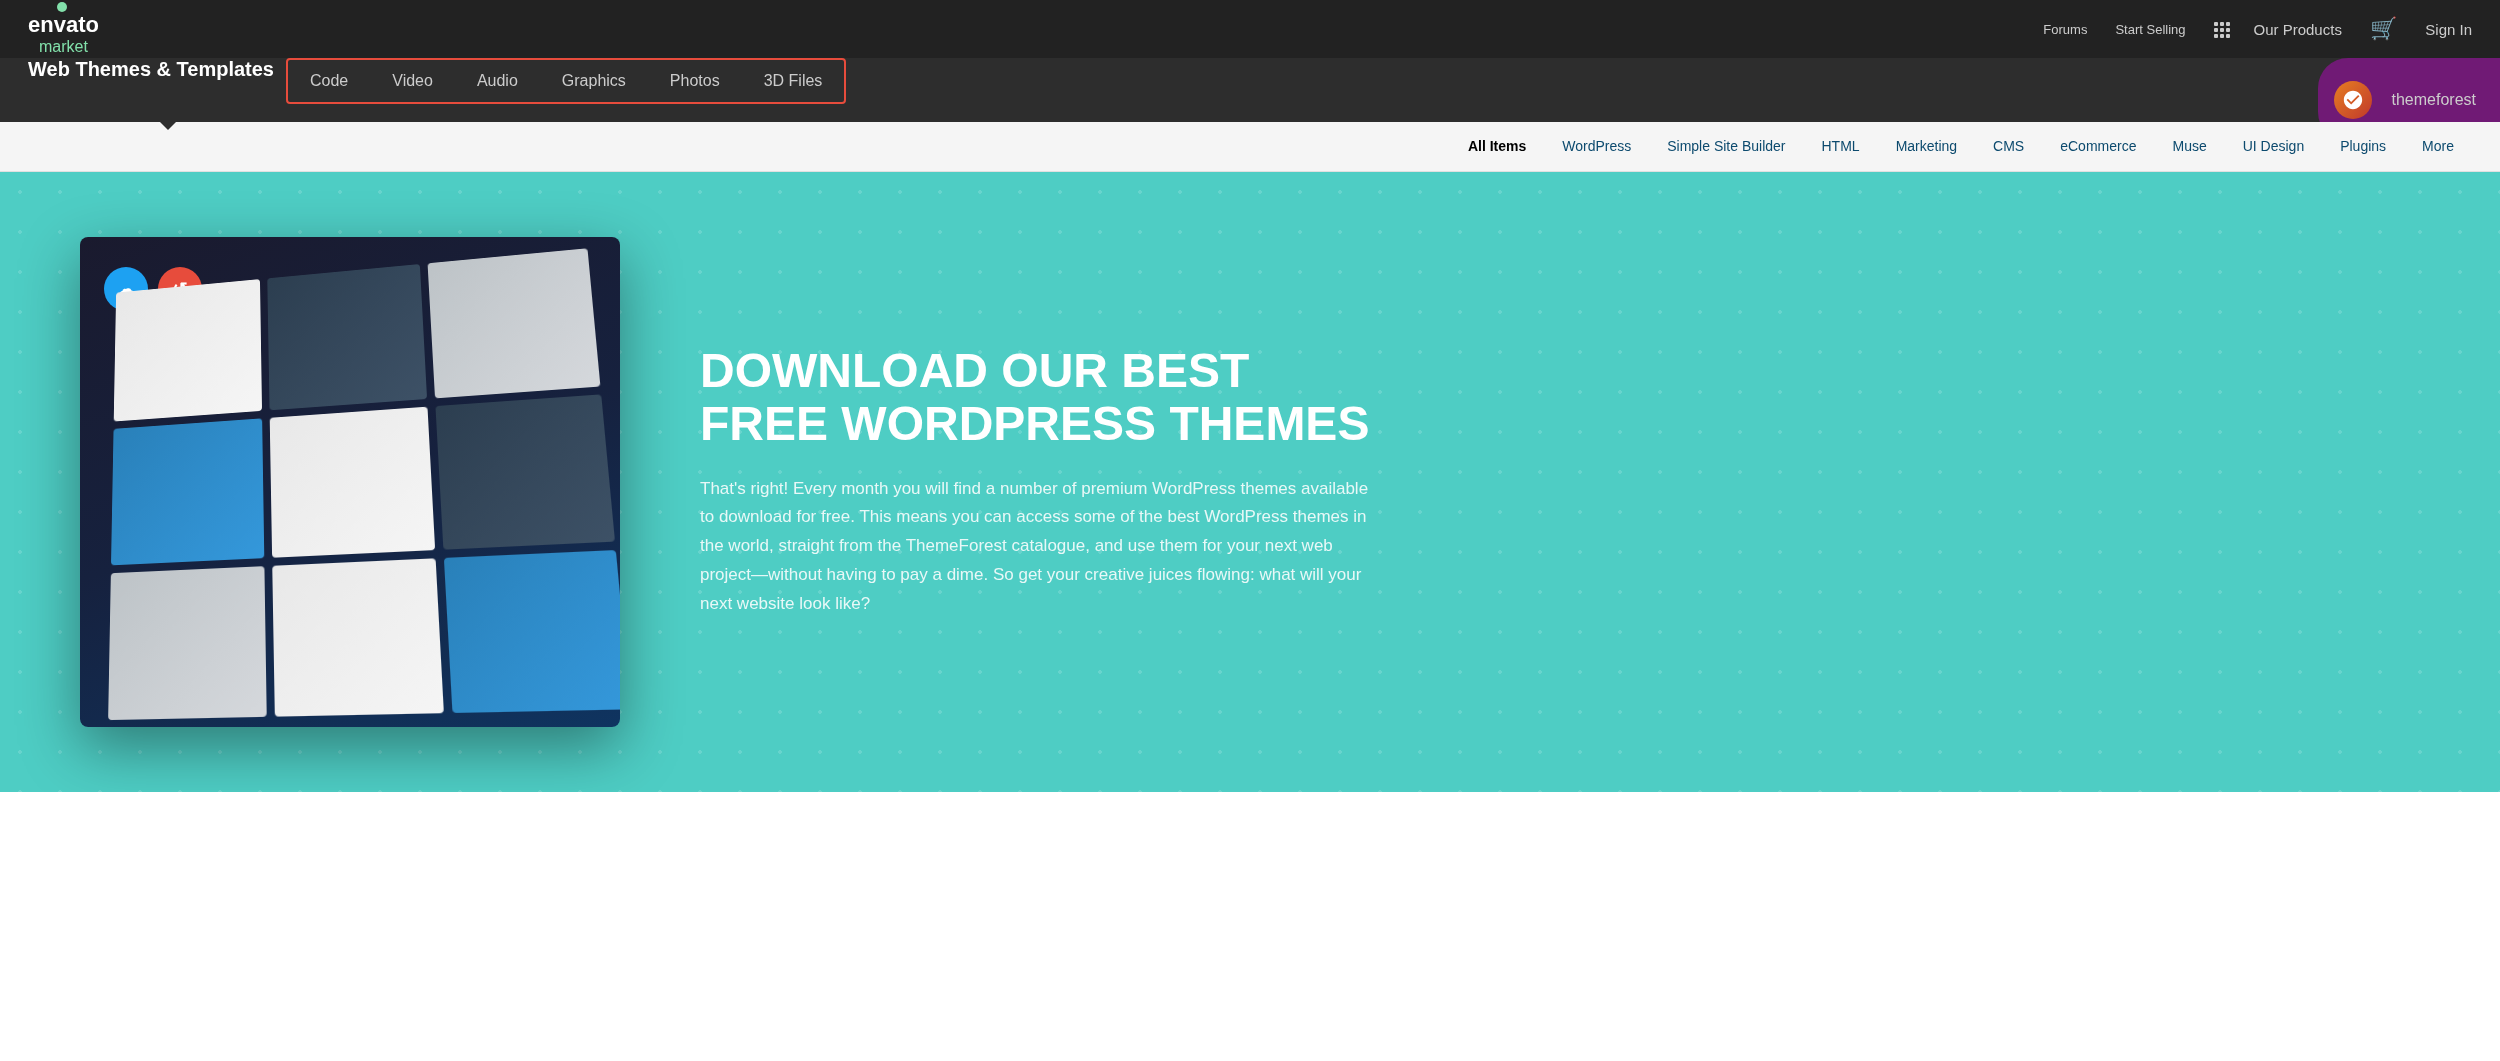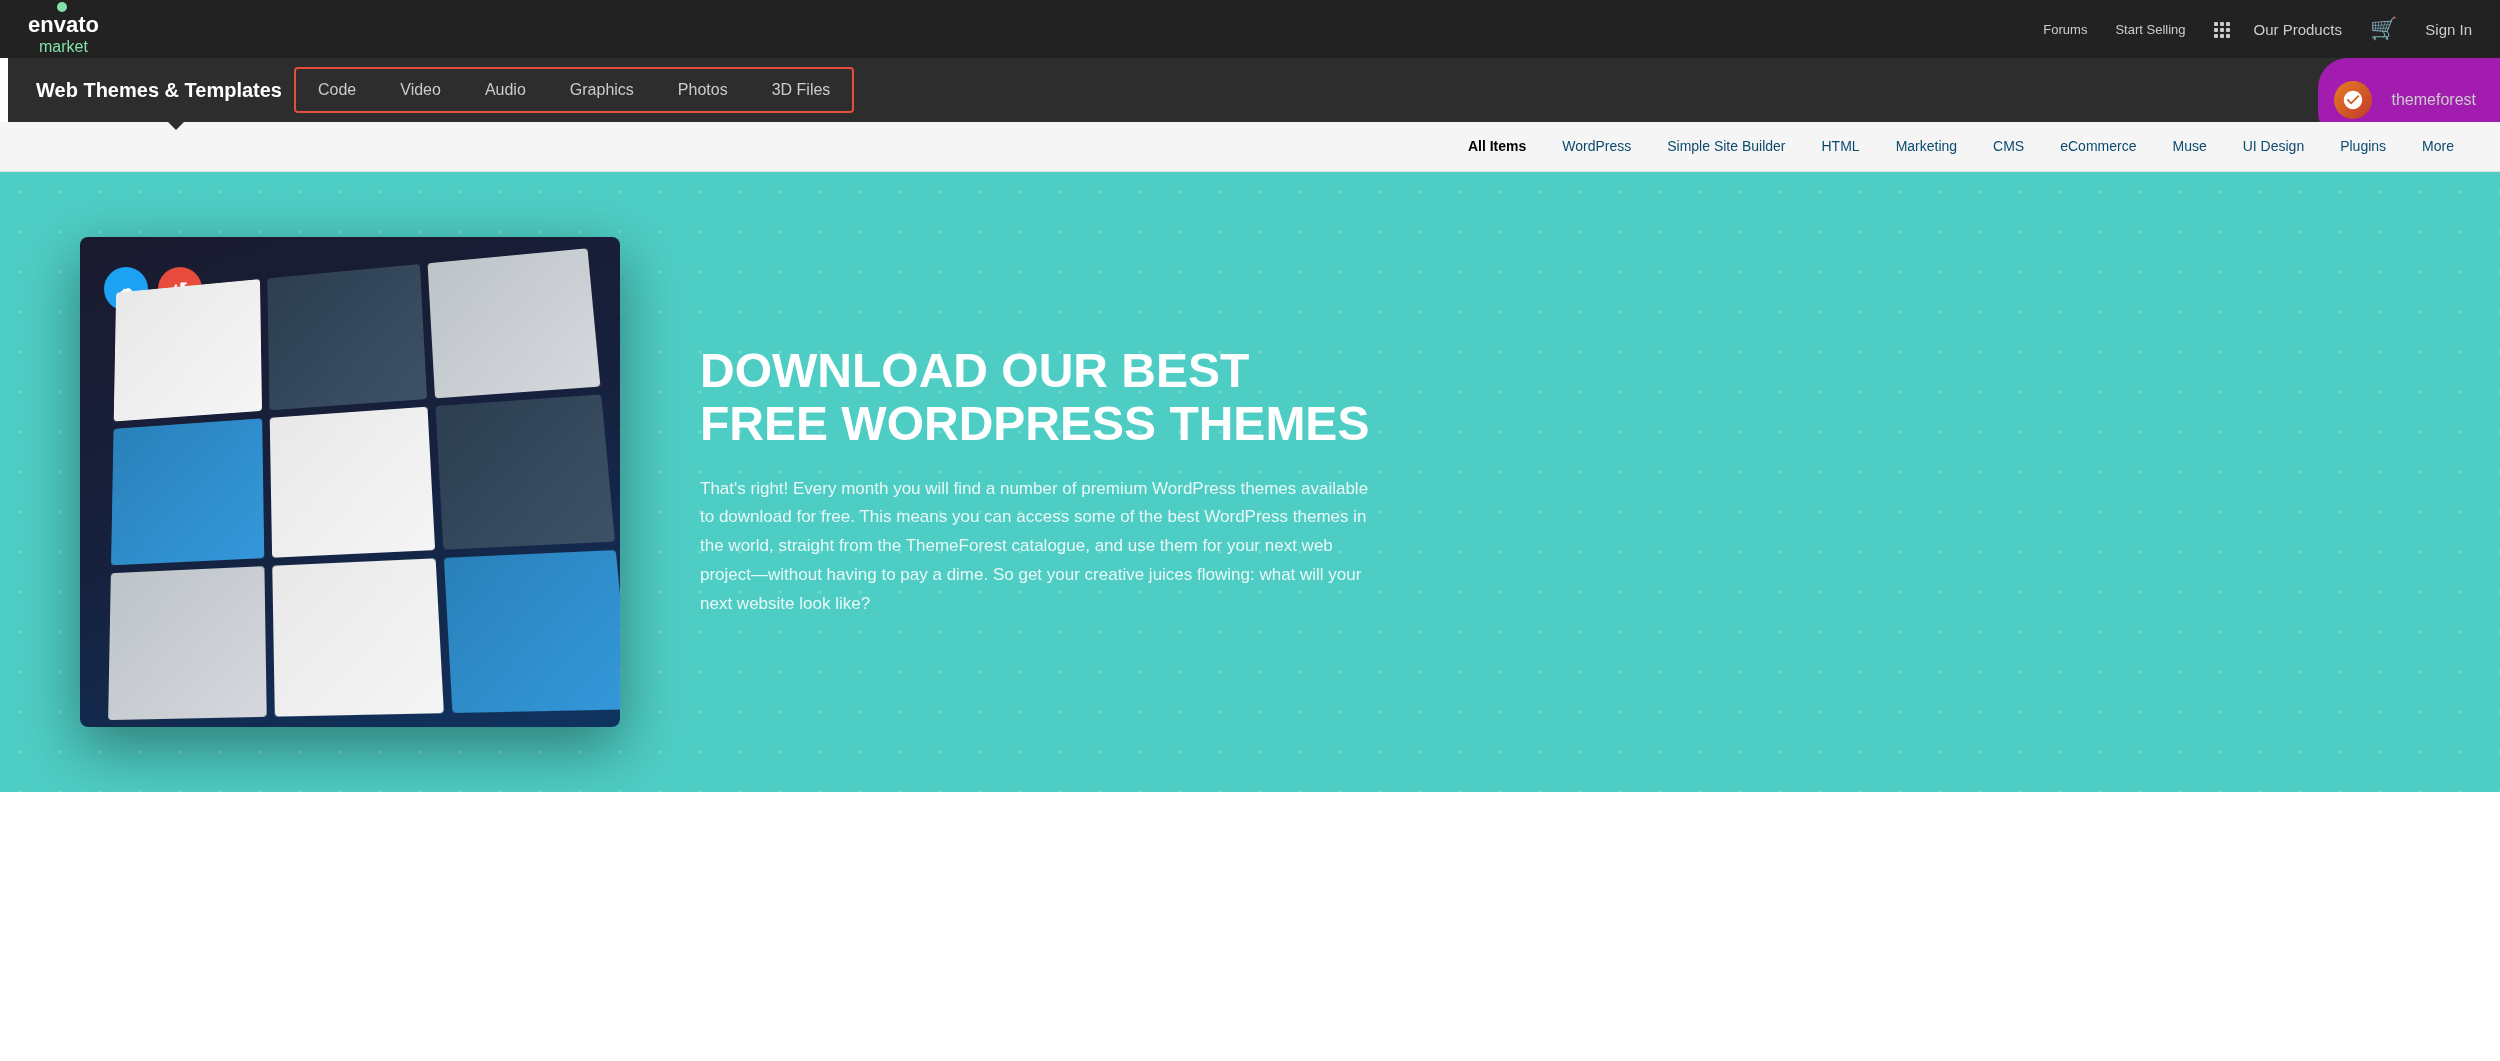--- a/index.html
+++ b/index.html
@@ -67,24 +67,23 @@
       color: #cccccc;
       font-size: 15px;
       cursor: pointer;
     }
 
     
     .secondary-nav {
       background-color: #2d2d2d;
       height: 64px;
       display: flex;
-      align-items: center;
+      align-items: flex-start;
       padding: 0 0 0 28px;
       position: relative;
-      margin-left: 8px;
     }
     .site-title {
       color: #ffffff;
       font-size: 20px;
       font-weight: 600;
       white-space: nowrap;
       margin-right: 12px;
     }
     .category-nav {
       display: flex;
@@ -101,21 +100,21 @@
       cursor: pointer;
       white-space: nowrap;
       text-decoration: none;
     }
 
     
     .themeforest-badge {
       position: absolute;
       right: 0;
       top: 0;
-      background: #a21caf;
+      background: #701a75;
       border-radius: 30px 0 0 30px;
       display: flex;
       align-items: center;
       gap: 20px;
       padding: 8px 24px 8px 16px;
       height: 84px;
     }
     .tf-logo-circle {
       width: 38px;
       height: 38px;

